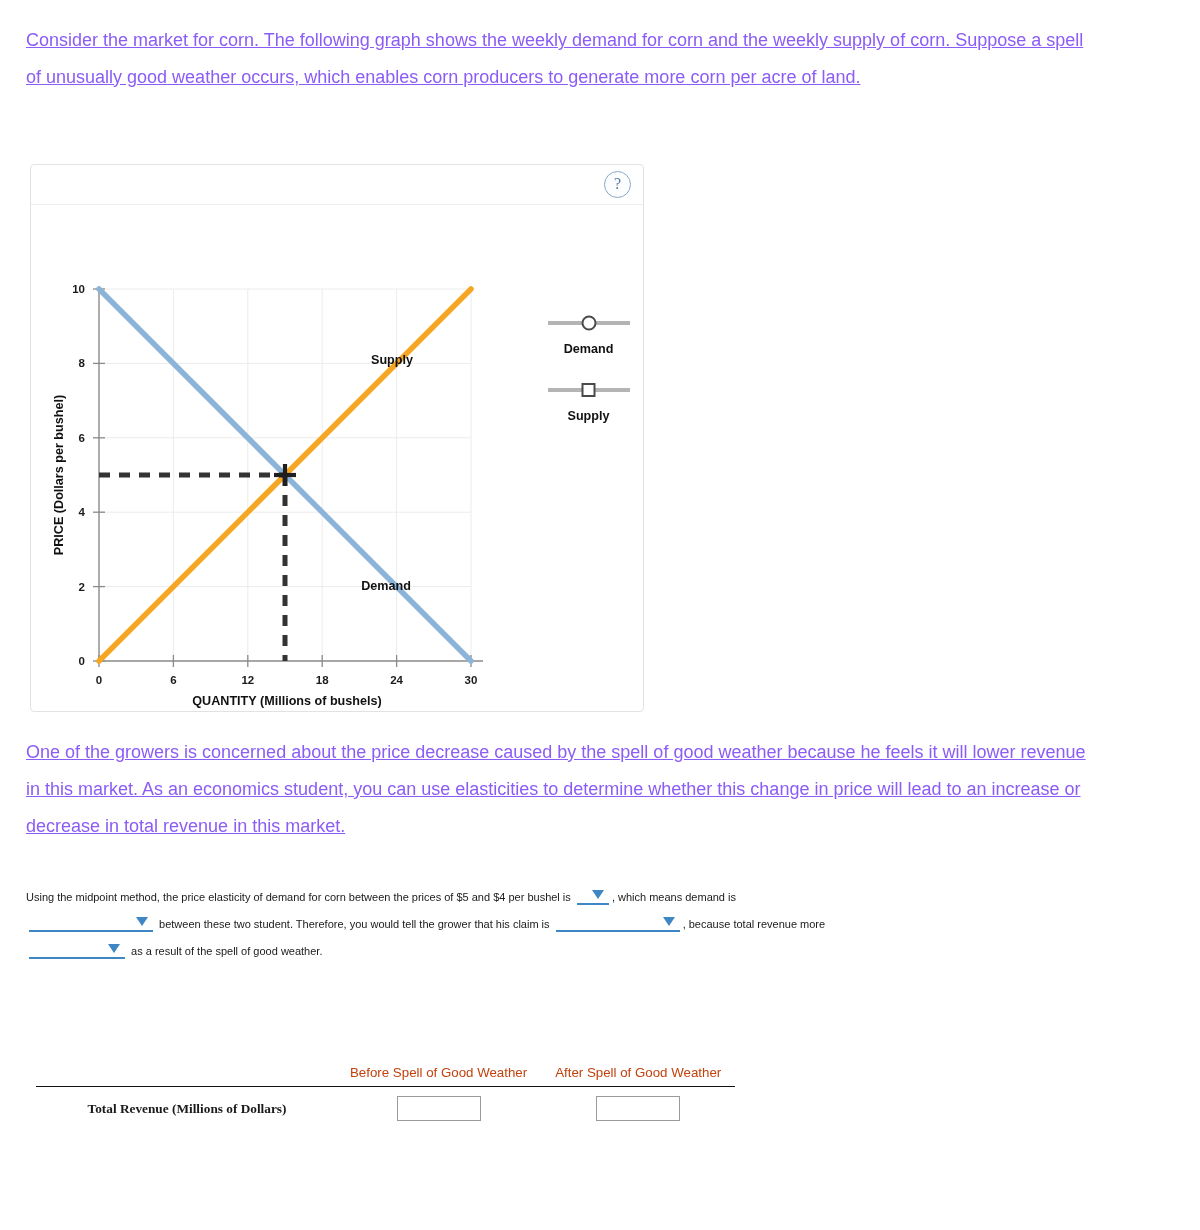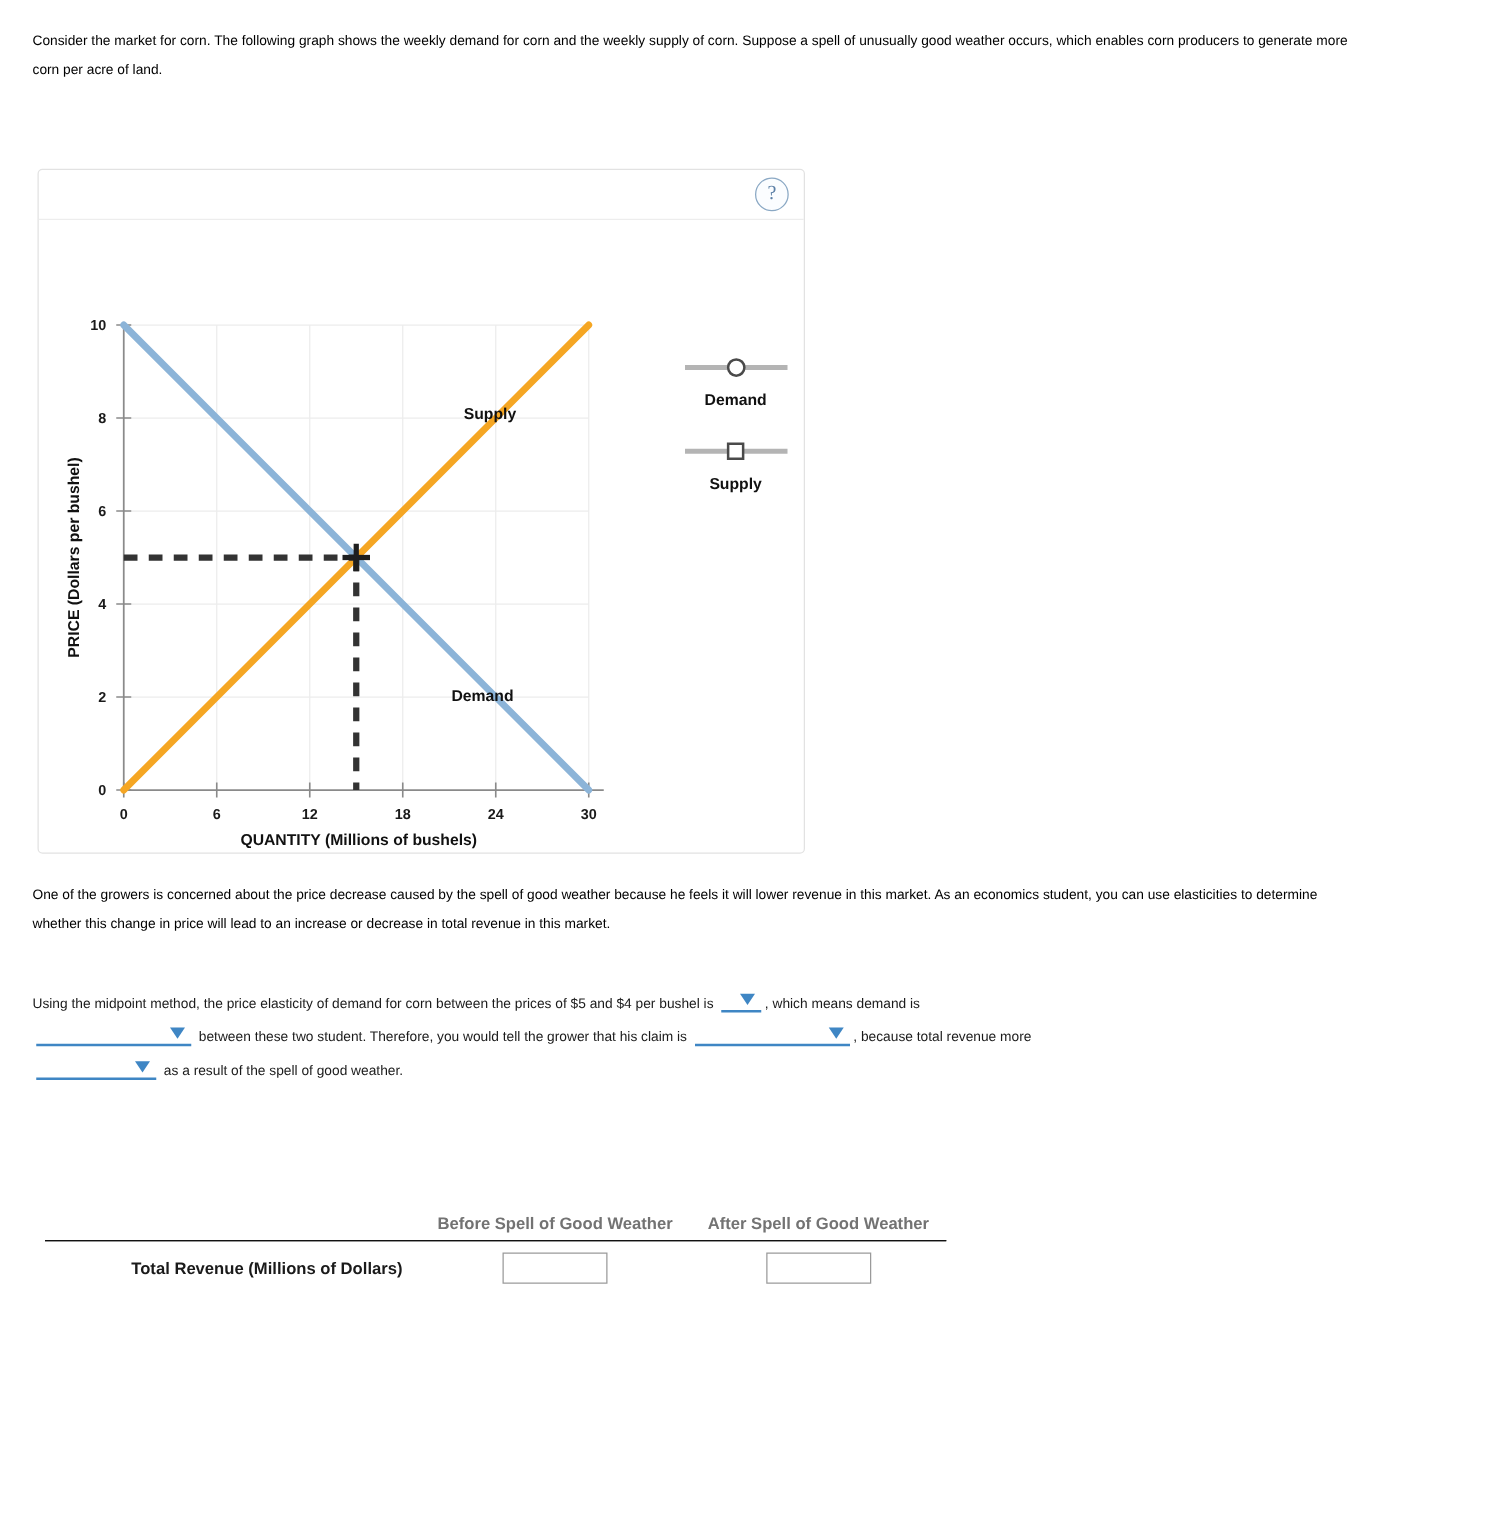--- a/index.html
+++ b/index.html
@@ -16,23 +16,24 @@
     color: #1a1a1a;
     position: relative;
   }
   .page {
     padding: 22px 24px 0 26px;
     width: 1200px;
   }
   p.para {
     margin: 0 0 0 0;
     line-height: 2.05;
-    font-size: 11px;
-    color: #000000;
+    font-size: 18px;
+    color: #8b5cf6;
     max-width: 1060px;
+    text-decoration: underline;
   }
   .spacer-lg { height: 40px; }
   .spacer-md { height: 22px; }
   .spacer-sm { height: 12px; }
   .italic { font-style: italic; }
   .bold { font-weight: bold; }
 
   
   .graph-panel {
     width: 614px;
@@ -115,38 +116,39 @@
   .q-block { line-height: 2.45; font-size: 11px; max-width: 1070px; }
 
   
   .rev-table {
     border-collapse: collapse;
     margin-top: 20px;
     margin-left: 10px;
   }
   .rev-table th {
     font-size: 13.3px;
-    font-weight: bold;
+    font-weight: normal;
     padding: 0 14px 6px 14px;
     text-align: center;
-    color: #737373;
+    color: #c2410c;
     white-space: nowrap;
   }
   .rev-table thead tr th { border-bottom: 1.5px solid #111; }
   .rev-table thead tr th.blank { border-bottom: 1.5px solid #111; width: 300px; }
   .rev-table td {
     padding: 9px 14px 4px 14px;
     font-size: 13.3px;
     vertical-align: middle;
   }
   .rev-table td.rowlabel {
     font-weight: bold;
-    text-align: right;
+    text-align: center;
     padding-left: 16px;
     white-space: nowrap;
+    font-family: Liberation Serif, serif;
   }
   .cellbox { text-align: center; }
   input.tv {
     width: 84px;
     height: 25px;
     border: 1px solid #9a9a9a;
     background: #fff;
     font-size: 13px;
     font-family: "Liberation Sans", sans-serif;
     padding: 2px 4px;

